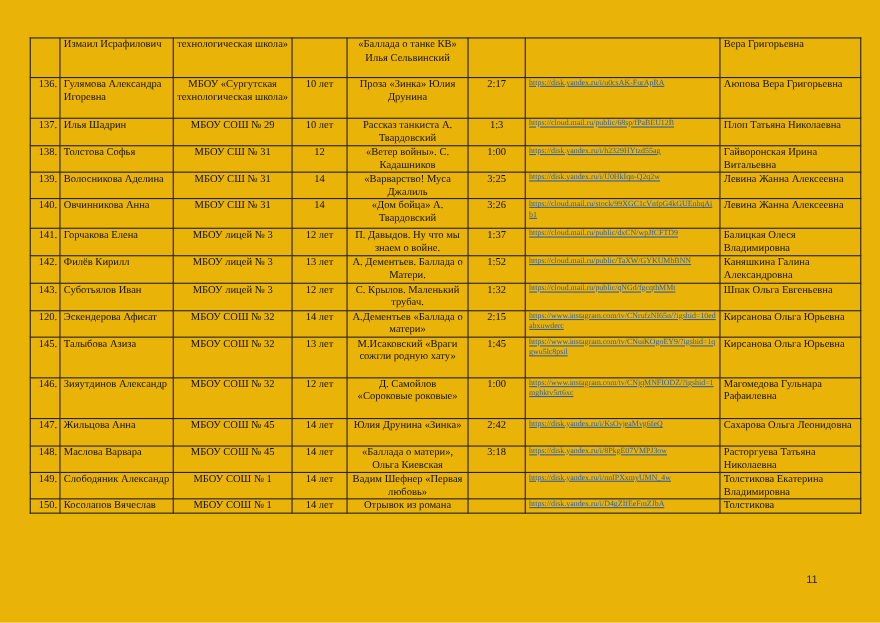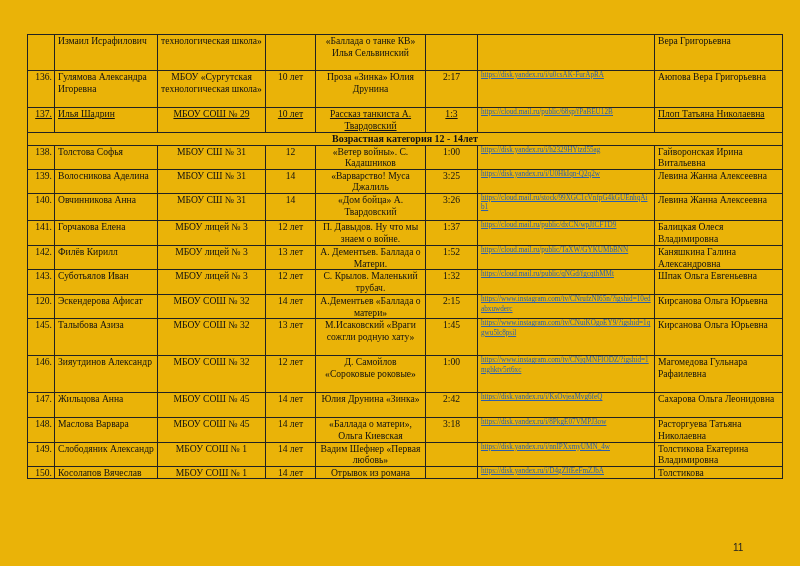--- a/index.html
+++ b/index.html
@@ -7,21 +7,21 @@
            font-family: "Liberation Serif", "DejaVu Serif", serif; color: #111; }
     .page { position: absolute; left: 0; top: 0; width: 800px; height: 566px; background: #eab308; }
     table.t { position: absolute; left: 27px; top: 34px; width: 755px;
               border-collapse: collapse; table-layout: fixed; font-size: 9.6px; line-height: 11.6px; }
     table.t td { border: 1px solid #222; padding: 0 3px; vertical-align: top; overflow: hidden; }
     .c-num { text-align: right; padding-right: 2px !important; }
     .center { text-align: center; }
     .hdr td { font-weight: bold; text-align: center; }
     .cat td { font-weight: bold; text-align: center; font-size: 10px; }
     a.lnk { color: #2b5fae; text-decoration: underline; font-size: 7.2px; line-height: 9.5px; display: block; text-align: left; word-break: break-all; }
-    .pageno { position: absolute; left: 733px; top: 522px; font-family: "Liberation Sans", "DejaVu Sans", sans-serif; font-size: 10px; color: #222; margin-top: 20px; }
+    .pageno { position: absolute; left: 733px; top: 522px; font-family: "Liberation Sans", "DejaVu Sans", sans-serif; font-size: 10px; color: #222; }
   </style>
 </head>
 <body>
 
 <div class="page">
   <table class="t">
     <colgroup>
       <col style="width:27px">
         <col style="width:103px">
         <col style="width:108px">
@@ -47,34 +47,31 @@
           <td class=""><span>Гулямова Александра Игоревна</span></td>
           <td class="center"><span>МБОУ «Сургутская технологическая школа»</span></td>
           <td class="center"><span>10 лет</span></td>
           <td class="center"><span>Проза «Зинка» Юлия Друнина</span></td>
           <td class="center"><span>2:17</span></td>
           <td class="">
             <a class="lnk" href="#">https://disk.yandex.ru/i/u0csAK-FurApRA</a>
           </td>
           <td class=""><span>Аюпова Вера Григорьевна</span></td>
         </tr>
-        <tr style="height: 25px; text-decoration: underline;">
+        <tr style="height: 25px;">
           <td class="c-num"><span>137.</span></td>
           <td class=""><span>Илья Шадрин</span></td>
           <td class="center"><span>МБОУ СОШ № 29</span></td>
           <td class="center"><span>10 лет</span></td>
           <td class="center"><span>Рассказ танкиста А. Твардовский</span></td>
           <td class="center"><span>1:3</span></td>
           <td class="">
             <a class="lnk" href="#">https://cloud.mail.ru/public/68sp/fPaBEU12B</a>
           </td>
           <td class=""><span>Плоп Татьяна Николаевна</span></td>
-        </tr>
-        <tr class="cat" style="height: 12px;">
-          <td colspan="8">Возрастная категория 12 - 14лет</td>
         </tr>
         <tr style="height: 24px;">
           <td class="c-num"><span>138.</span></td>
           <td class=""><span>Толстова Софья</span></td>
           <td class="center"><span>МБОУ СШ № 31</span></td>
           <td class="center"><span>12</span></td>
           <td class="center"><span>«Ветер войны». С. Кадашников</span></td>
           <td class="center"><span>1:00</span></td>
           <td class="">
             <a class="lnk" href="#">https://disk.yandex.ru/i/h2329HYtzd55ag</a>

